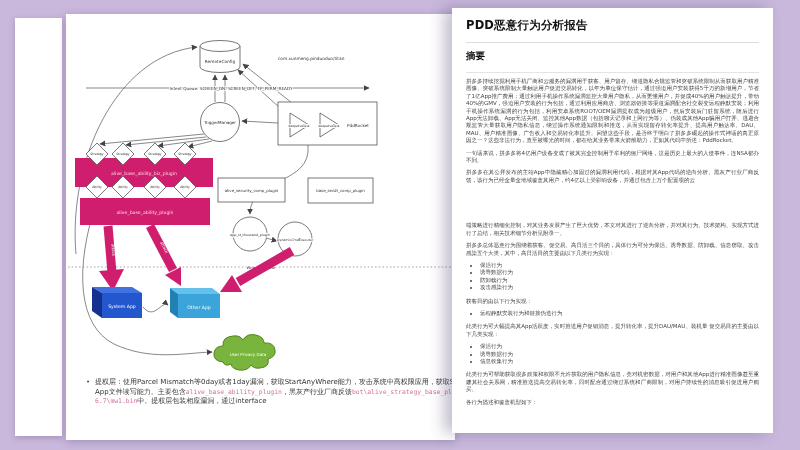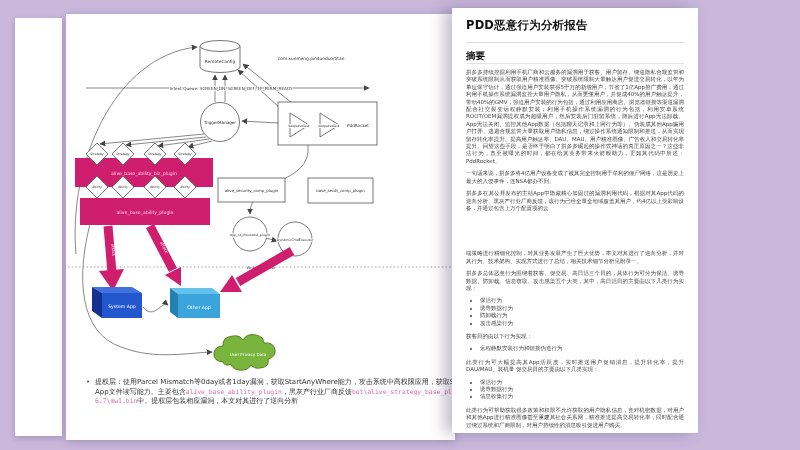--- a/index.html
+++ b/index.html
@@ -12,21 +12,21 @@
   #page-sliver{
     left:15px;top:18px;width:47px;height:418px;
     box-shadow:0 2px 6px rgba(60,40,90,.25);
   }
   #left-page{
     left:66px;top:14px;width:389px;height:426px;
     box-shadow:0 2px 8px rgba(60,40,90,.25);
     overflow:hidden;
   }
   #right-page{
-    left:452px;top:8px;width:246px;height:425px;
+    left:452px;top:8px;width:321px;height:425px;
     box-shadow:-8px 0 14px rgba(60,40,90,.30);
     overflow:hidden;
     box-sizing:border-box;
     padding:10px 14px 0 14px;
     z-index:5;
   }
   #diagram-svg{position:absolute;left:0;top:0;}
   svg text{font-family:"DejaVu Sans","Liberation Sans",sans-serif;}
   .halo{paint-order:stroke;stroke:#ffffff;stroke-width:1.6px;fill:#333;}
   
@@ -40,21 +40,21 @@
     font-family:"DejaVu Sans Mono","Liberation Mono",monospace;
     color:#d4719f;font-size:6.4px;word-break:break-all;
   }
   
   #right-page h1{
     margin:0 0 7px 0;font-size:11.5px;font-weight:bold;color:#111;
     border-bottom:1px solid #dcdcdc;padding-bottom:9px;letter-spacing:.2px;
   }
   #right-page h2{
     margin:6px 0 0 0;font-size:9.5px;font-weight:bold;color:#111;
-    border-bottom:1px solid #e4e4e4;padding-bottom:0;
+    border-bottom:1px solid #e4e4e4;padding-bottom:9px;
   }
   #right-page p{
     margin:5px 0;font-size:5.5px;line-height:7.4px;color:#454545;
     text-align:justify;
   }
   #right-page .gap{height:28px;}
   #right-page ul{
     margin:3px 0 6px 0;padding-left:14px;
   }
   #right-page li{
@@ -224,21 +224,21 @@
                q 10,-1 11,7 q 1,7 -7,9
                q 2,8 -8,9 q -6,1 -9,-3
                q -3,6 -12,5 q -7,-1 -8,-6
                q -6,3 -8,-2 z" fill="#79b43c" stroke="#55831f" stroke-width="1"></path>
       <text x="182" y="342" font-size="4.1" text-anchor="middle" fill="#fff">User Privacy Data</text>
     </g>
   </svg>
 
   <div id="privilege-note">
     <span class="dot">•</span>
-    <span class="ntext"><span>提权层：使用Parcel Mismatch等0day或者1day漏洞，获取StartAnyWhere能力，攻击系统中高权限应用，获取System-App文件读写能力。主要包含</span><span class="code">alive_base_ability_plugin</span><span>，黑灰产行业厂商反馈</span><span class="code">bot\alive_strategy_base_plugin\6.46.7\mw1.bin</span><span>中。提权层包装相应漏洞，本文对其进行了逆向分析</span></span>
+    <span class="ntext"><span>提权层：使用Parcel Mismatch等0day或者1day漏洞，获取StartAnyWhere能力，攻击系统中高权限应用，获取System-App文件读写能力。主要包含</span><span class="code">alive_base_ability_plugin</span><span>，黑灰产行业厂商反馈</span><span class="code">bot\alive_strategy_base_plugin\6.46.7\mw1.bin</span><span>中。提权层包装相应漏洞，通过interface</span></span>
   </div>
 </div>
 
 <div class="page" id="right-page">
   <h1>PDD恶意行为分析报告</h1>
   <h2>摘要</h2>
 
   <p>拼多多持续挖掘利用手机厂商和云服务的漏洞用于获客、用户留存、绕道隐私合规监管和突破系统限制从而获取用户精准画像、突破系统限制大量触达用户促进交易转化，以年为单位保守估计，通过强迫用户安装获得5千万的新增用户，节省了1亿App推广费用；通过利用手机操作系统漏洞监控大量用户隐私，从而更懂用户，并促成40%的用户触达提升，带动40%的GMV，强迫用户安装的行为包括，通过利用应用商店、浏览器链接等渠道漏洞配合社交裂变远程静默安装；利用手机操作系统漏洞的行为包括，利用安卓系统ROOT/OEM漏洞提权成为超级用户，然后安装后门驻留系统，随后进行App无法卸载、App无法关闭、监控其他App数据（包括聊天记录和上网行为等）、伪装成其他App骗用户打开、逃避合规监管大量获取用户隐私信息，绕过操作系统通知限制和推送，从而实现留存转化率提升、提高用户触达率、DAU、MAU、用户精准画像、广告收入和交易转化率提升。回望这些手段，是否终于明白了拼多多崛起的操作式神话的真正原因之一？这些非法行为，直至被曝光的时间，都在给其业务带来火箭般助力，正如其代码中所述：PddRocket。</p>
   <p>一句话来说，拼多多将4亿用户设备变成了被其完全控制用于牟利的僵尸网络，这是历史上最大的入侵事件，连NSA都办不到。</p>
   <p>拼多多在其公开发布的主站App中隐藏精心加固过的漏洞利用代码，根据对其App代码的逆向分析、黑灰产行业厂商反馈，该行为已经全量全地域覆盖其用户，约4亿以上受影响设备，并通过包含上万个配置项的云</p>

